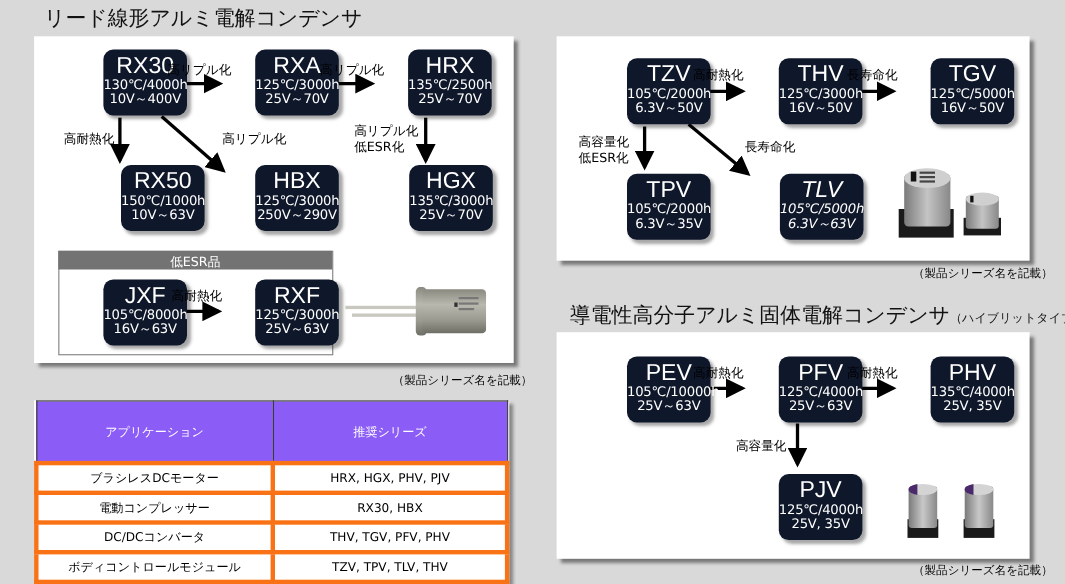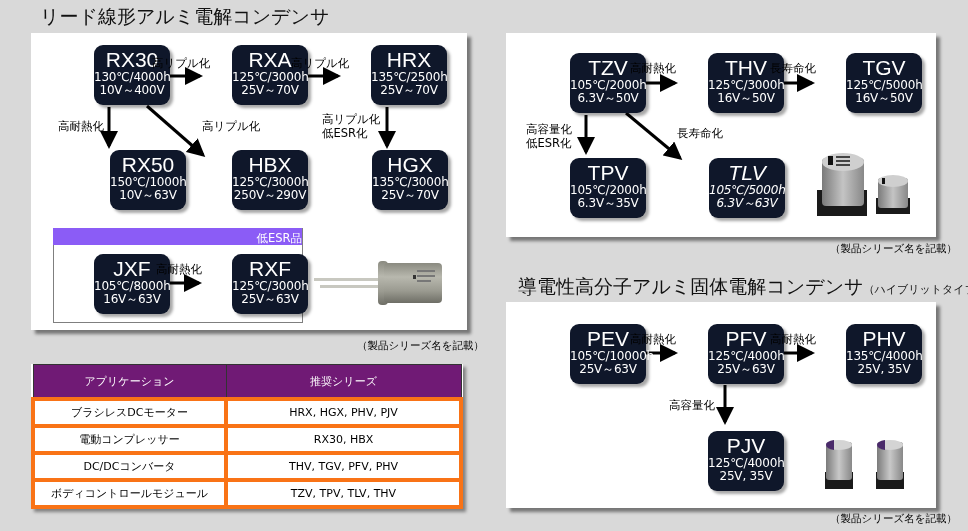--- a/index.html
+++ b/index.html
@@ -31,32 +31,32 @@
   }
   svg.arrows { position: absolute; left: 0; top: 0; width: 968px; height: 531px; overflow: visible; pointer-events: none; }
   .note { position: absolute; font-size: 10.5px; color: #000; white-space: nowrap; }
 
   .lowesr {
     position: absolute; left: 53px; top: 228px; width: 248px; height: 93px;
     border: 1px solid #7f7f7f; background: #fff;
   }
   .lowesr-head {
     position: absolute; left: 53px; top: 228px; width: 249px; height: 17px;
-    background: #8b5cf6; color: #fff; font-size: 11.5px; text-align: right; line-height: 21px;
+    background: #737373; color: #fff; font-size: 11.5px; text-align: center; line-height: 21px;
   }
 
   table.app {
     position: absolute; left: 31px; top: 364px; width: 432px;
     border-collapse: collapse; background: #fff;
     box-shadow: 3px 3px 3px rgba(0,0,0,0.4);
     font-size: 11px;
   }
   table.app th {
-    background: #701a75; color: #fff; font-weight: normal; height: 22px;
-    border: 1px solid #333; padding: 5px;
+    background: #8b5cf6; color: #fff; font-weight: normal; height: 22px;
+    border: 1px solid #333; padding: 16px;
   }
   table.app td {
     height: 23px; border: 4px solid #f97316; text-align: center; padding: 0;
   }
   table.app th:first-child, table.app td:first-child { width: 182px; }
 
   
   .cap-radial { position: absolute; }
   .smd { position: absolute; }
 </style>

